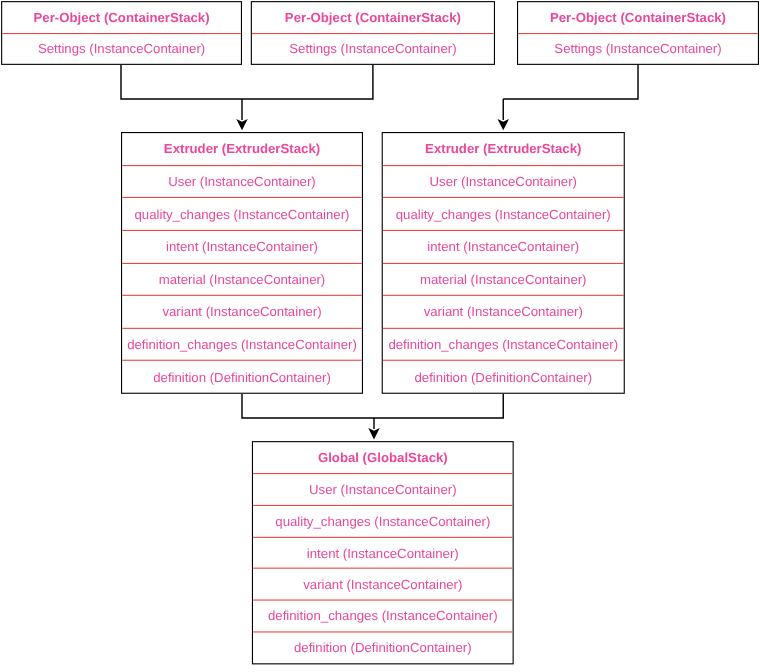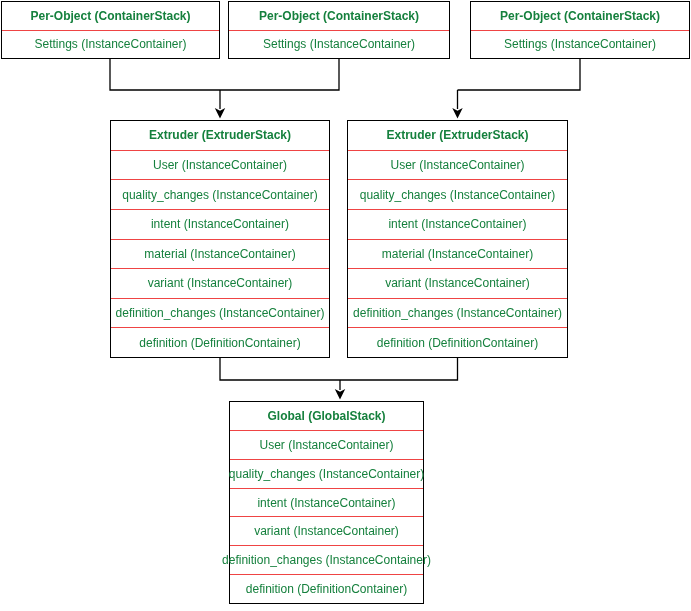--- a/index.html
+++ b/index.html
@@ -3,21 +3,21 @@
 <meta charset="utf-8">
 <style>
   html, body { margin: 0; padding: 0; }
   body { background: #ffffff; }
   .canvas {
     position: relative;
     width: 691px;
     height: 611px;
     background: #ffffff;
     font-family: "Liberation Sans", sans-serif;
-    color: #15803d;
+    color: #ec4899;
     overflow: hidden;
   }
   .stack {
     position: absolute;
     display: flex;
     flex-direction: column;
     background: #ffffff;
     border: 1.5px solid #000000;
     box-sizing: border-box;
   }
@@ -37,21 +37,21 @@
     justify-content: center;
     font-size: 12px;
     border-top: 1px solid #ef4444;
     white-space: nowrap;
   }
   #po1 { left: 1px;   top: 1px;   width: 219px; height: 58px; }
   #po2 { left: 228px; top: 1px;   width: 222px; height: 58px; }
   #po3 { left: 470px; top: 1px;   width: 220px; height: 58px; }
   #ex1 { left: 110px; top: 120px; width: 220px; height: 238px; }
   #ex2 { left: 347px; top: 120px; width: 221px; height: 238px; }
-  #gl  { left: 229px; top: 401px; width: 195px; height: 203px; }
+  #gl  { left: 229px; top: 401px; width: 238px; height: 203px; }
   svg.connectors {
     position: absolute;
     left: 0; top: 0;
     width: 691px; height: 611px;
     pointer-events: none;
   }
 </style>
 </head>
 <body>
 

